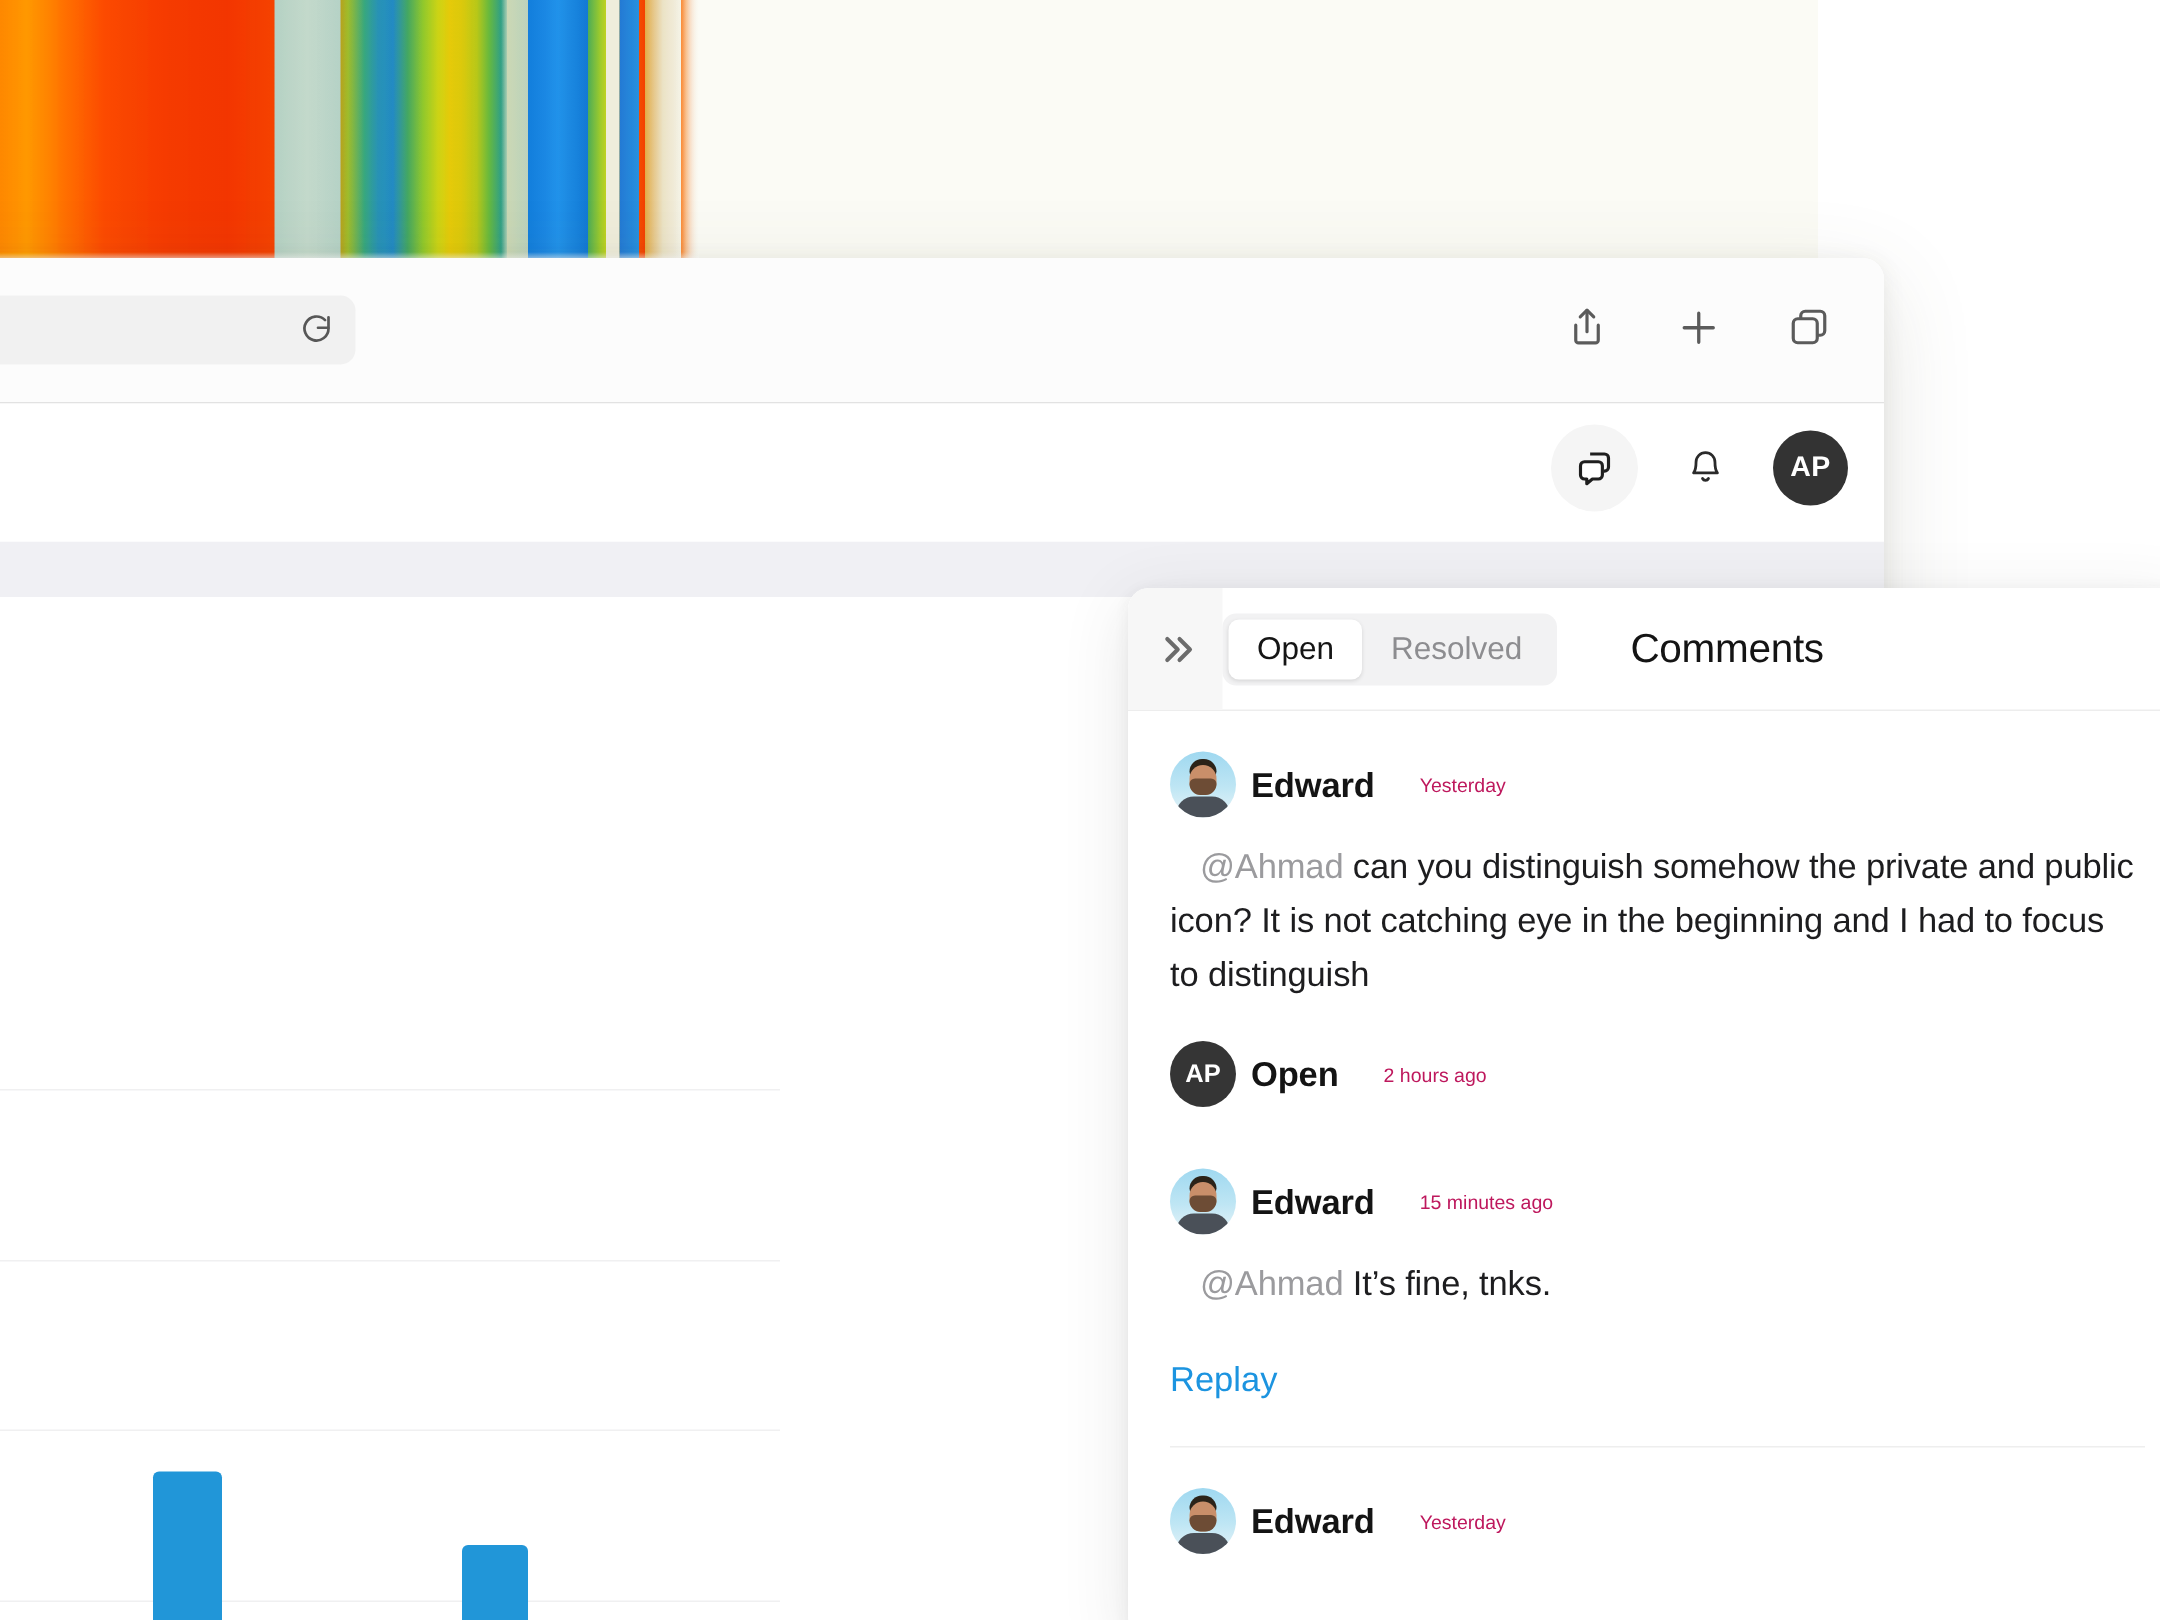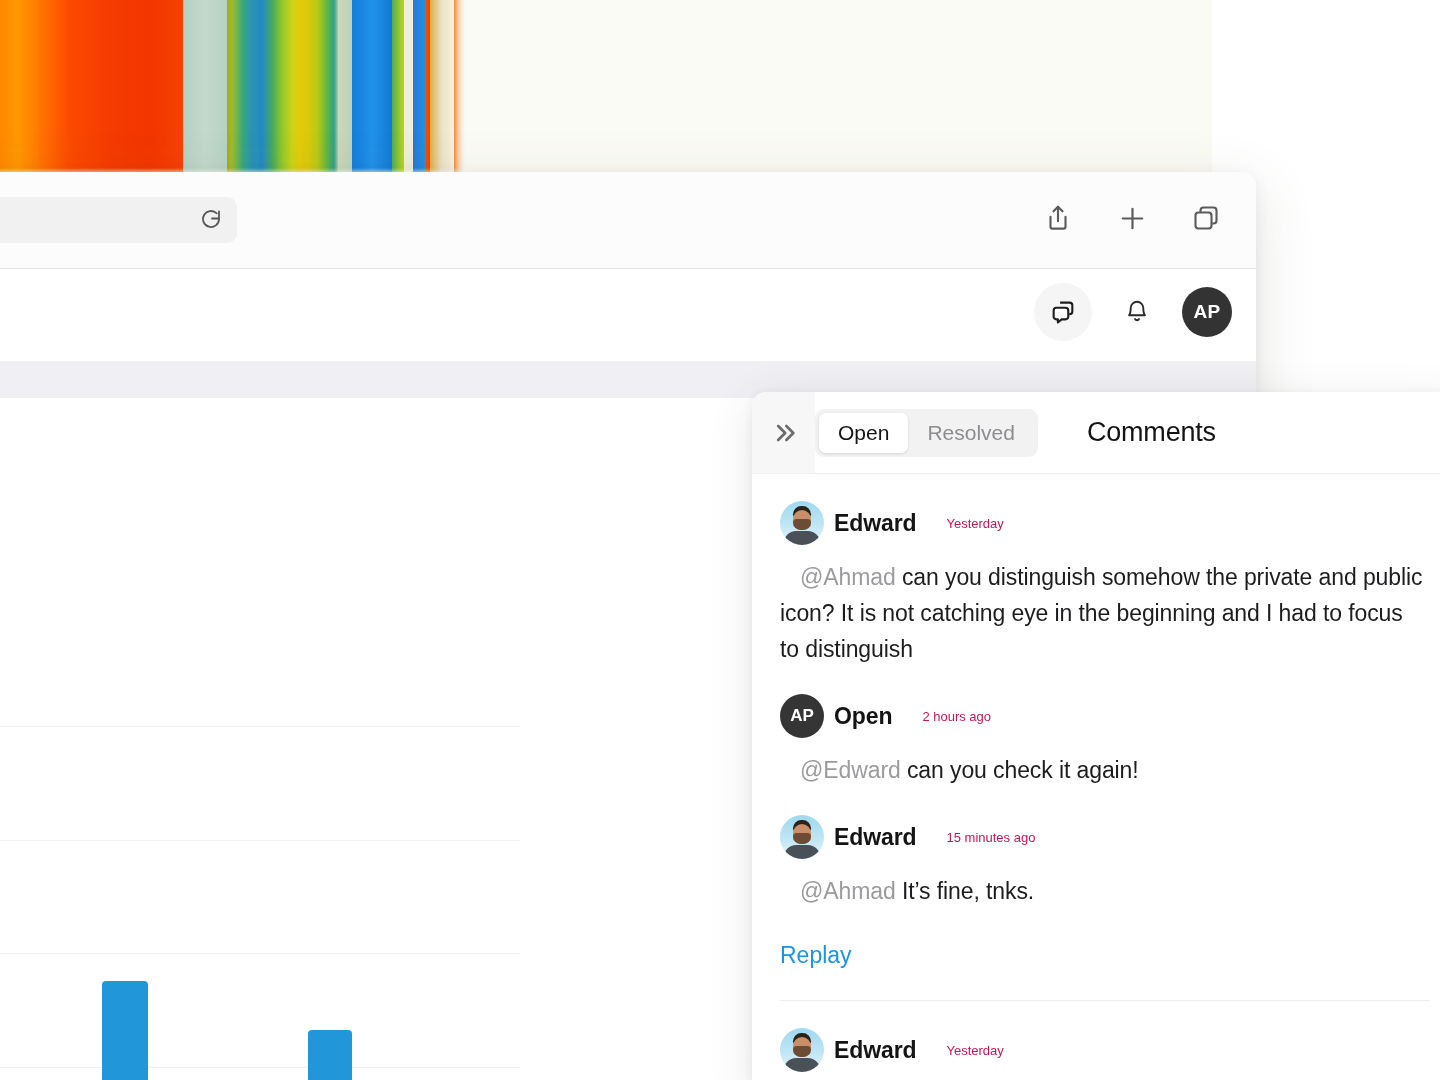--- a/index.html
+++ b/index.html
@@ -463,23 +463,20 @@
           <span class="mention">@Ahmad</span><span> can you distinguish somehow the private and public icon? It is not catching eye in the beginning and I had to focus to distinguish</span>
         </div>
       </div>
 
       <div class="comment">
         <div class="comment-head">
           <div class="avatar initials">AP</div>
           <span class="author">Open</span>
           <span class="timestamp">2 hours ago</span>
         </div>
-        <div class="comment-body">
-          <span class="mention">@Edward</span><span> can you check it again!</span>
-        </div>
       </div>
 
       <div class="comment">
         <div class="comment-head">
           <div class="avatar photo">
             <div class="body"></div>
               <div class="hair"></div>
             <div class="face"></div>
               <div class="beard"></div>
           </div>

